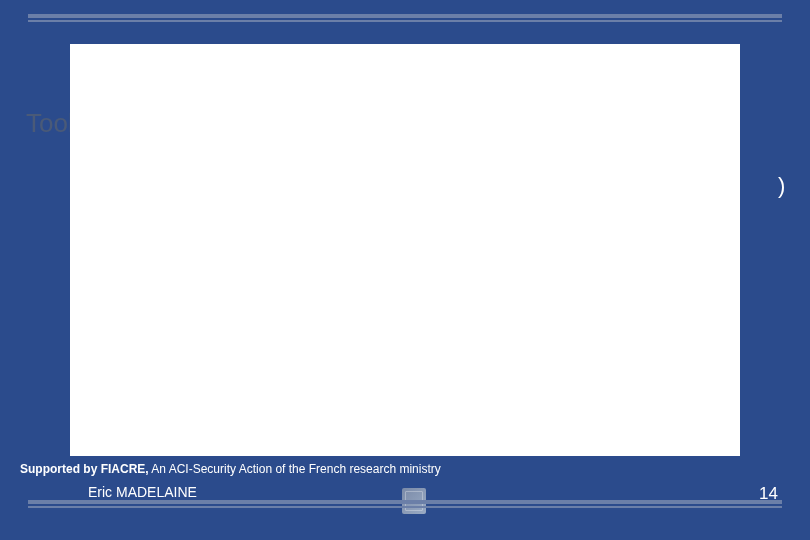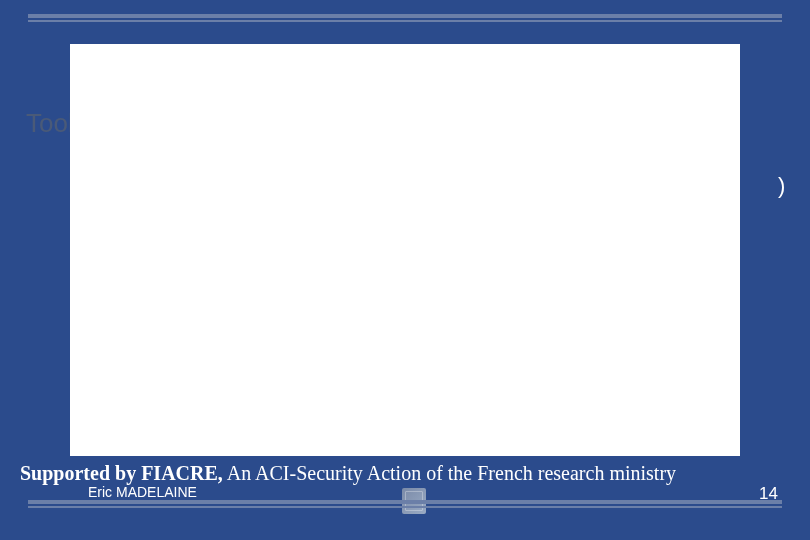--- a/index.html
+++ b/index.html
@@ -48,22 +48,22 @@
     top: 173px;
     left: 778px;
     color: #ffffff;
     font-size: 22px;
     font-family: Arial, sans-serif;
   }
   .support-line {
     position: absolute;
     top: 462px;
     left: 20px;
-    font-family: Liberation Serif, serif;
-    font-size: 20px;
+    font-family: Liberation Sans, sans-serif;
+    font-size: 12px;
     color: #ffffff;
     white-space: nowrap;
   }
   .support-bold {
     font-weight: bold;
   }
   .bottom-line-1 {
     position: absolute;
     top: 500px;
     left: 28px;

